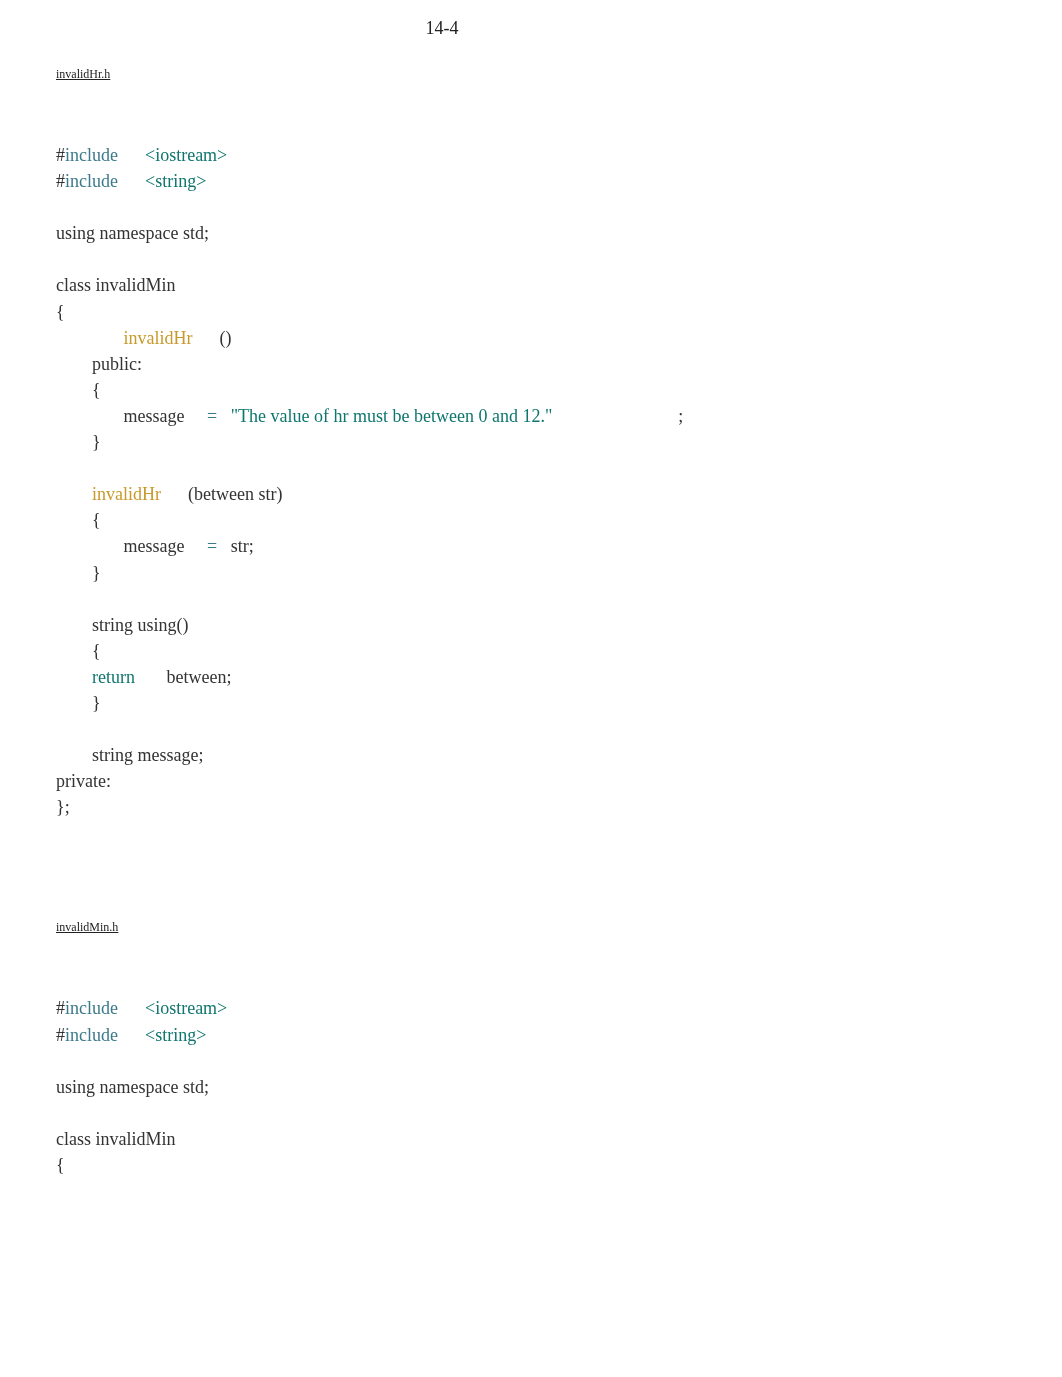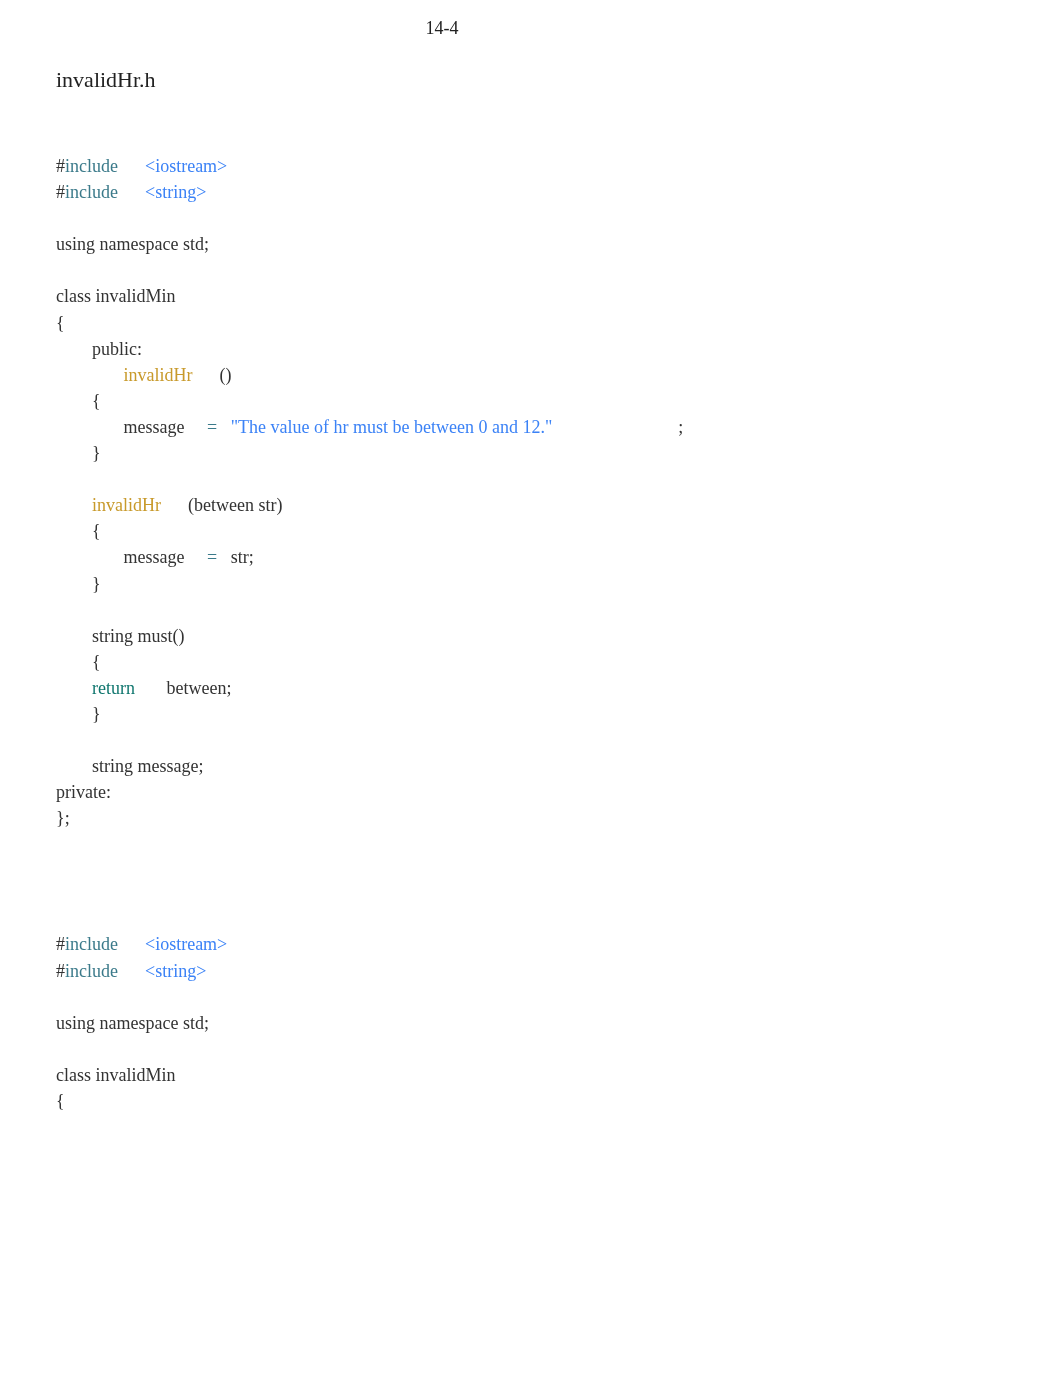--- a/index.html
+++ b/index.html
@@ -16,35 +16,36 @@
     padding: 18px 56px 20px 56px;
     position: relative;
   }
   .page-number {
     text-align: center;
     font-size: 18px;
     color: #222;
     margin-bottom: 28px;
   }
   .section-title {
-    font-size: 22px;
+    font-size: 12px;
     color: #222;
     margin-bottom: 60px;
+    text-decoration: underline;
   }
   .code-block {
     font-size: 18px;
     line-height: 1.45;
     margin-bottom: 100px;
   }
   .code-line {
     white-space: pre;
     min-height: 26px;
   }
   .kw-include { color: #3b7a8a; margin-top: 45px; }     
-  .hdr-green  { color: #3b82f6; }     
+  .hdr-green  { color: #0f766e; }     
   .fn-yellow  { color: #c89a2b; }     
   .op-teal    { color: #3b7a8a; }     
   .kw-purple  { color: #0f766e; }     
   .plain      { color: #333333; }
 </style>
 </head>
 <body>
 
 <div class="page">
 
@@ -53,41 +54,42 @@
   <div class="section-title">invalidHr.h</div>
 
   <div class="code-block">
       <div class="code-line"><span class="plain">#</span><span class="kw-include">include</span><span class="plain">      </span><span class="hdr-green">&lt;iostream&gt;</span></div>
       <div class="code-line"><span class="plain">#</span><span class="kw-include">include</span><span class="plain">      </span><span class="hdr-green">&lt;string&gt;</span></div>
       <div class="code-line">&nbsp;</div>
       <div class="code-line"><span class="plain">using namespace std;</span></div>
       <div class="code-line">&nbsp;</div>
       <div class="code-line"><span class="plain">class invalidMin</span></div>
       <div class="code-line"><span class="plain">{</span></div>
+      <div class="code-line"><span class="plain">               </span><span class="fn-yellow">invalidHr</span><span class="plain">      ()</span></div>
       <div class="code-line"><span class="plain">        public:</span></div>
-      <div class="code-line"><span class="plain">               </span><span class="fn-yellow">invalidHr</span><span class="plain">      ()</span></div>
       <div class="code-line"><span class="plain">        {</span></div>
       <div class="code-line"><span class="plain">               message     </span><span class="op-teal">=</span><span class="plain">   </span><span class="hdr-green">"The value of hr must be between 0 and 12."</span><span class="plain">                            ;</span></div>
       <div class="code-line"><span class="plain">        }</span></div>
       <div class="code-line">&nbsp;</div>
       <div class="code-line"><span class="plain">        </span><span class="fn-yellow">invalidHr</span><span class="plain">      (between str)</span></div>
       <div class="code-line"><span class="plain">        {</span></div>
       <div class="code-line"><span class="plain">               message     </span><span class="op-teal">=</span><span class="plain">   str;</span></div>
       <div class="code-line"><span class="plain">        }</span></div>
       <div class="code-line">&nbsp;</div>
-      <div class="code-line"><span class="plain">        string must()</span></div>
+      <div class="code-line"><span class="plain">        string using()</span></div>
       <div class="code-line"><span class="plain">        {</span></div>
       <div class="code-line"><span class="plain">        </span><span class="kw-purple">return</span><span class="plain">       between;</span></div>
       <div class="code-line"><span class="plain">        }</span></div>
       <div class="code-line">&nbsp;</div>
       <div class="code-line"><span class="plain">        string message;</span></div>
       <div class="code-line"><span class="plain">private:</span></div>
       <div class="code-line"><span class="plain">};</span></div>
     </div>
 
+  <div class="section-title">invalidMin.h</div>
 
   <div class="code-block">
       <div class="code-line"><span class="plain">#</span><span class="kw-include">include</span><span class="plain">      </span><span class="hdr-green">&lt;iostream&gt;</span></div>
       <div class="code-line"><span class="plain">#</span><span class="kw-include">include</span><span class="plain">      </span><span class="hdr-green">&lt;string&gt;</span></div>
       <div class="code-line">&nbsp;</div>
       <div class="code-line"><span class="plain">using namespace std;</span></div>
       <div class="code-line">&nbsp;</div>
       <div class="code-line"><span class="plain">class invalidMin</span></div>
       <div class="code-line"><span class="plain">{</span></div>
     </div>

